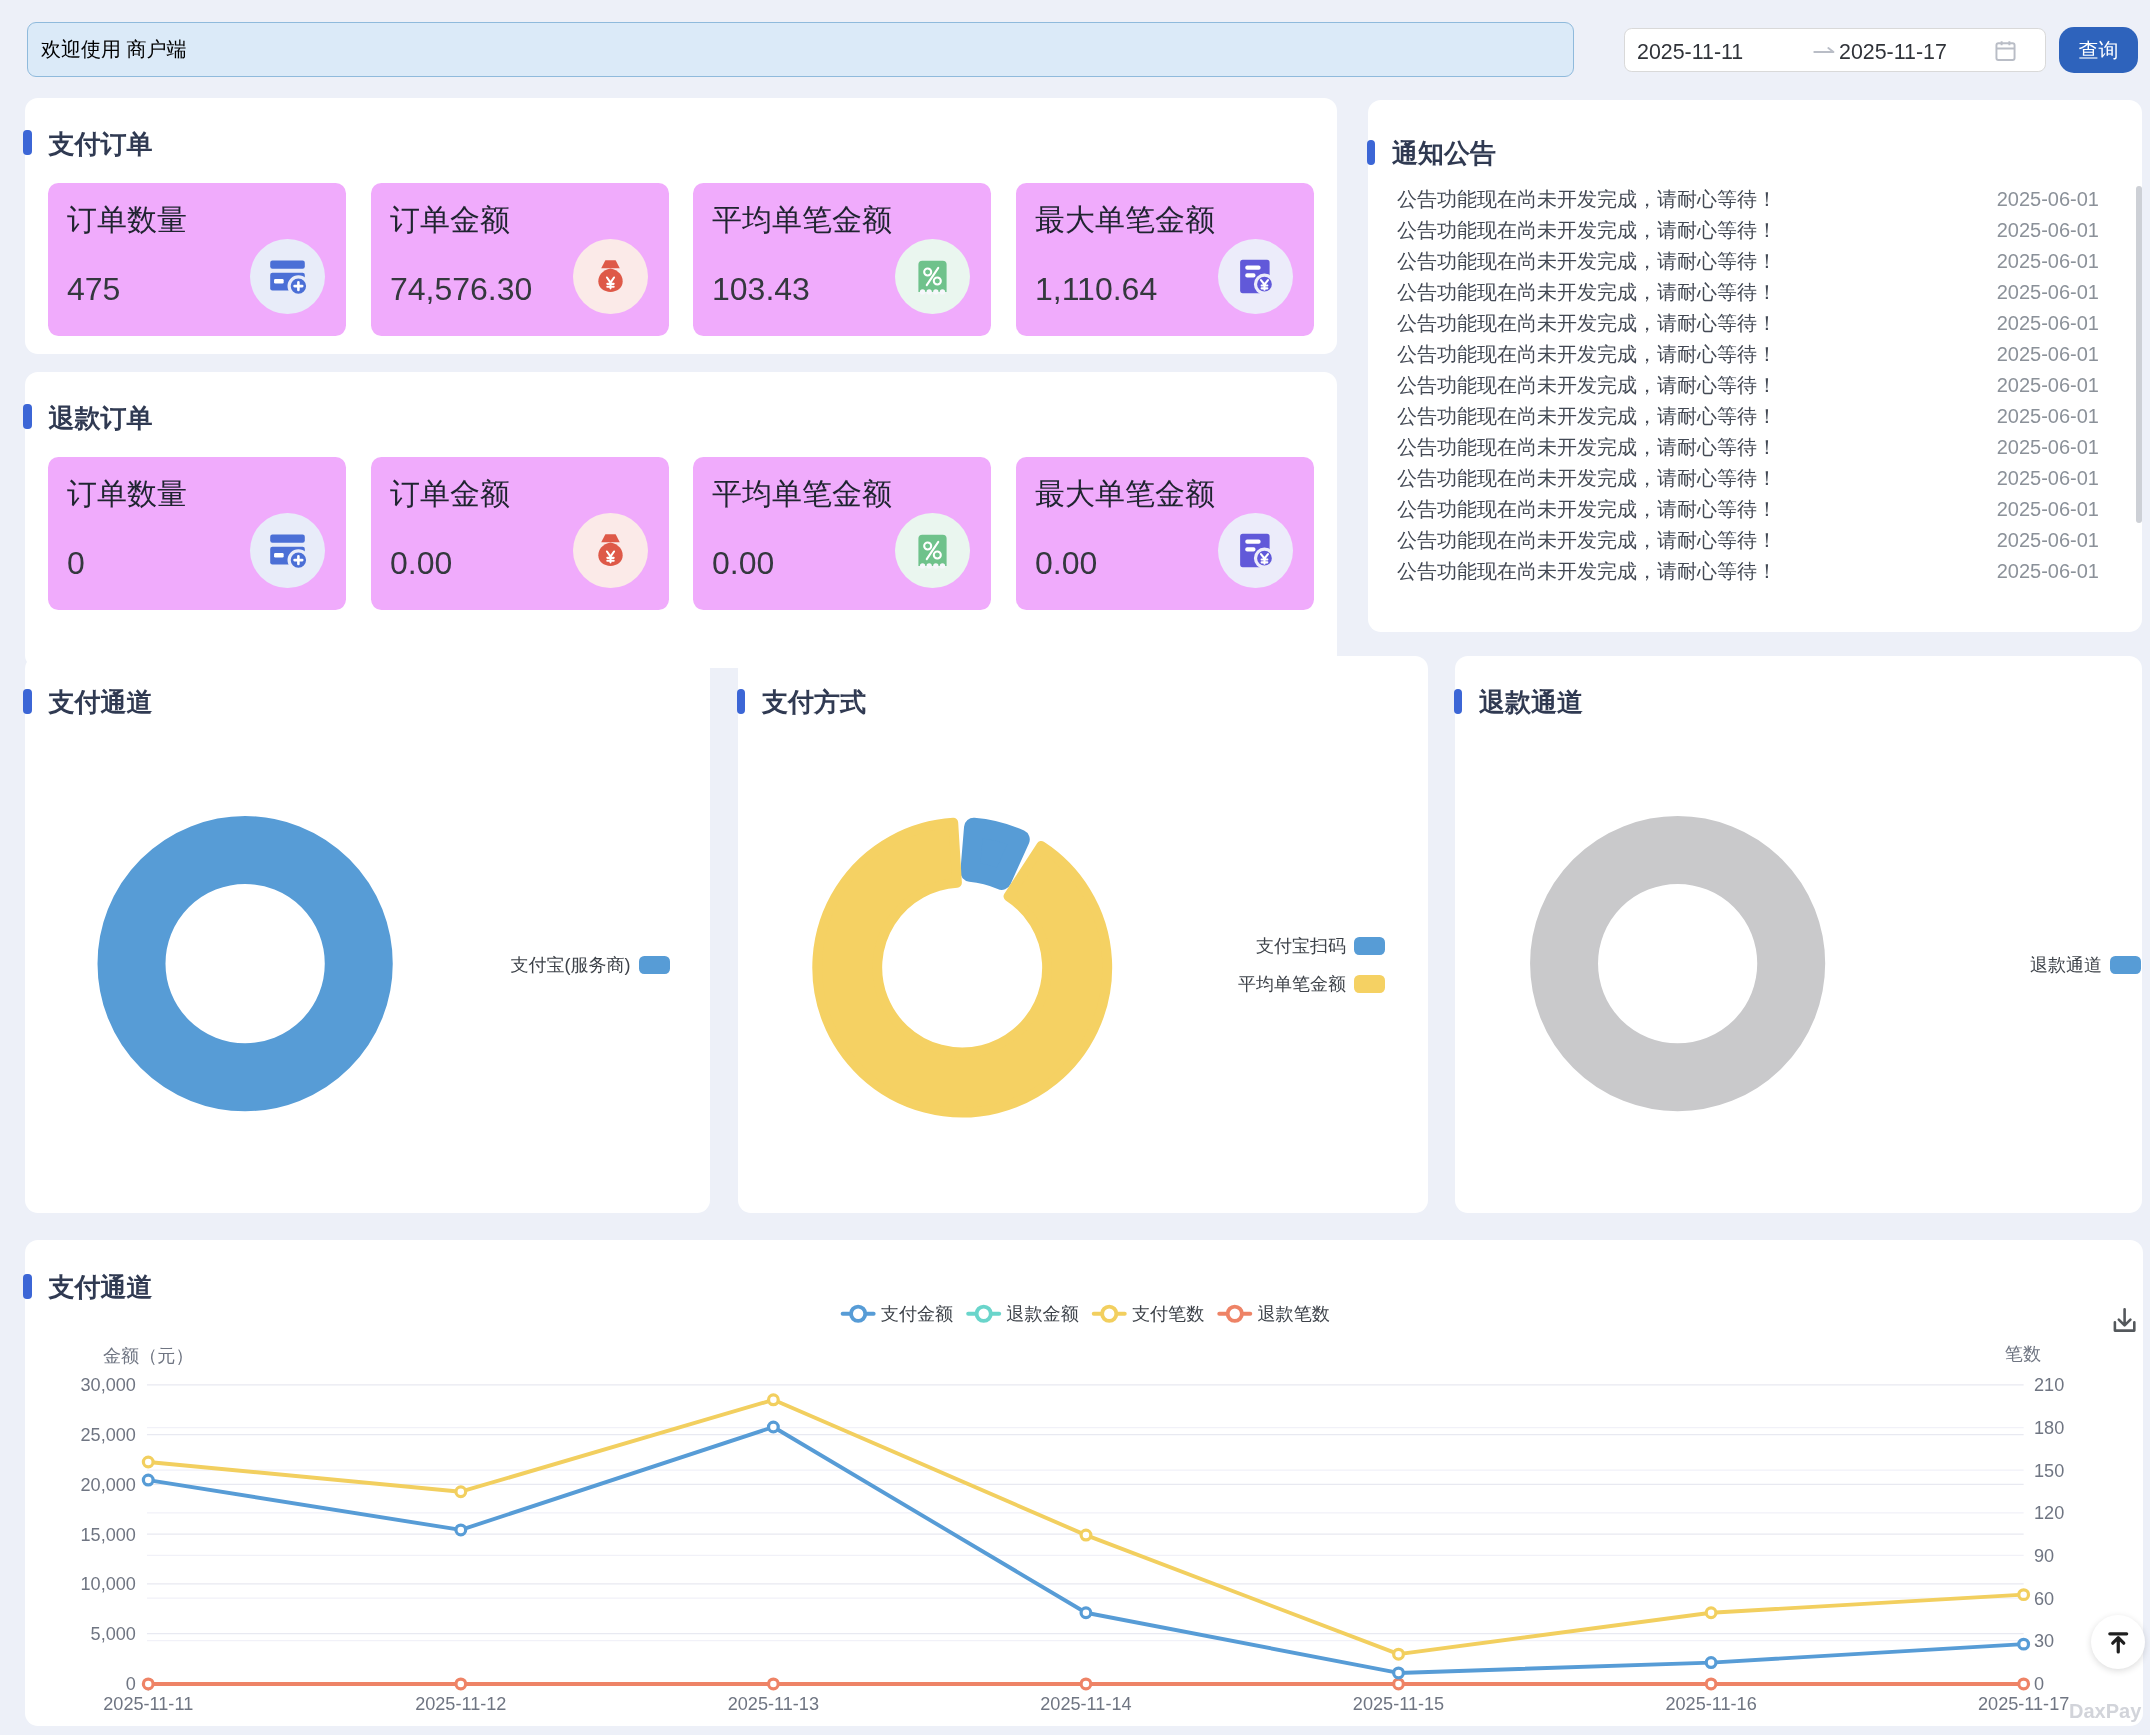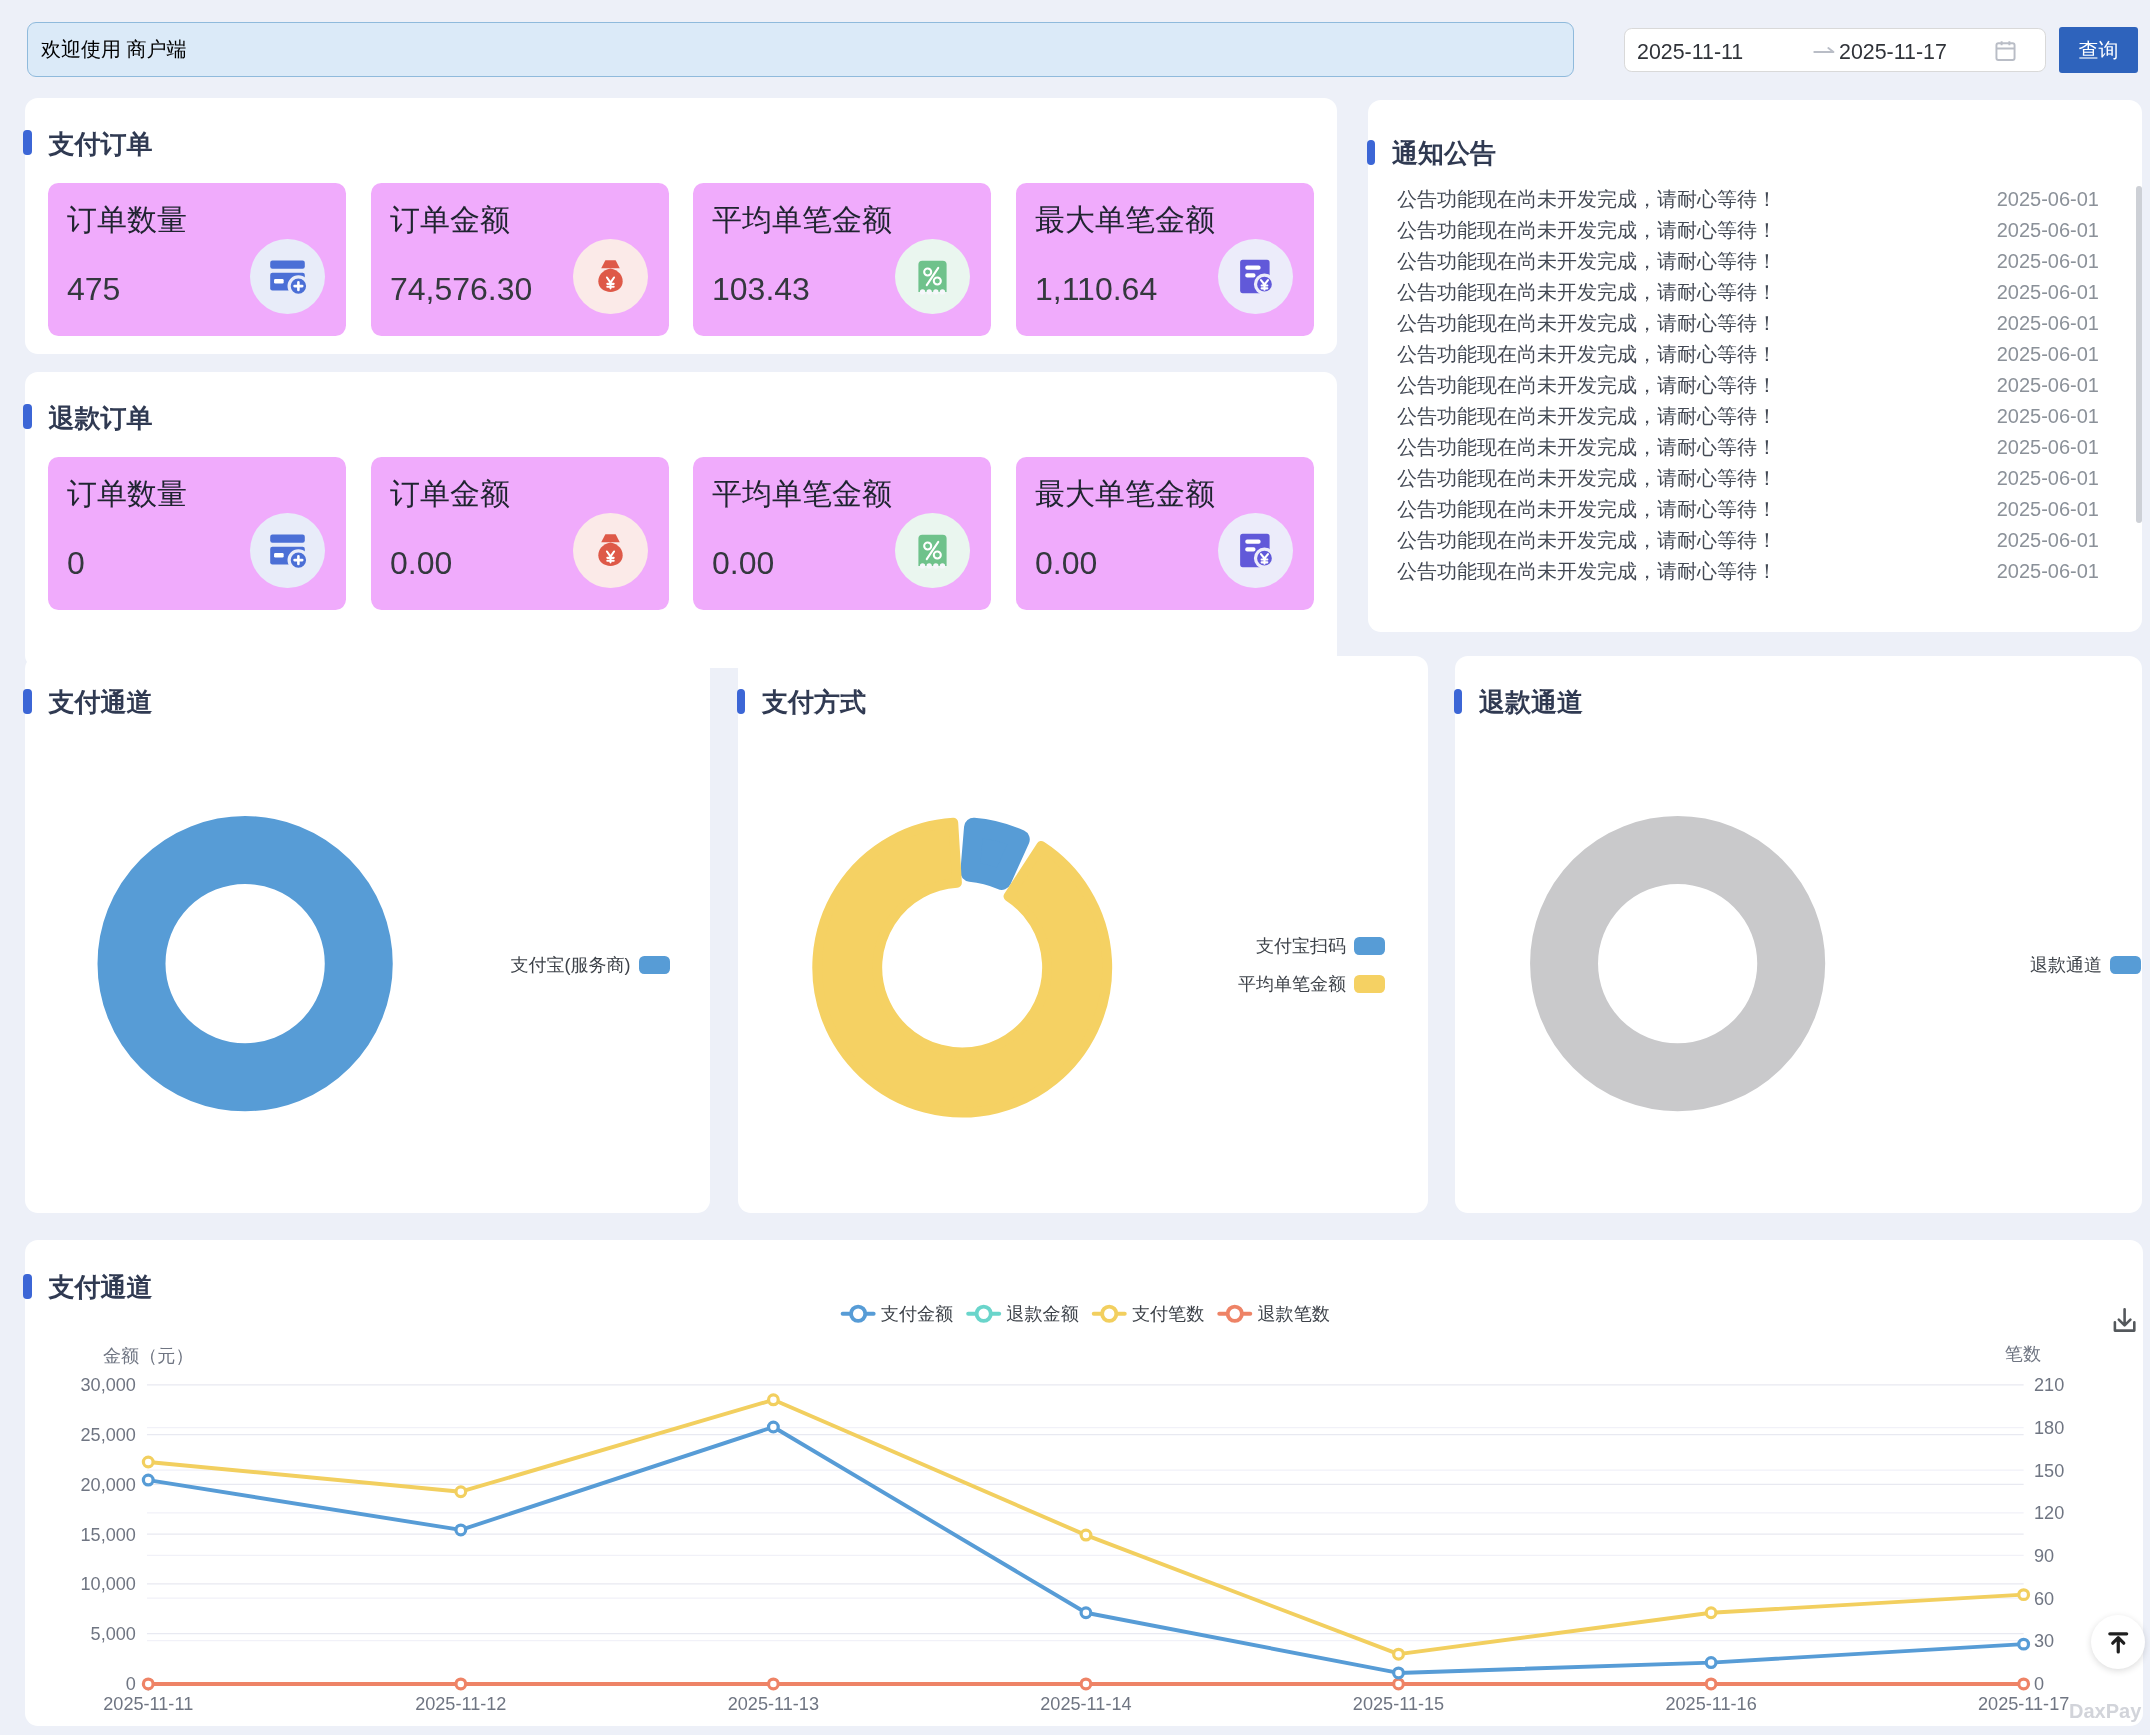--- a/index.html
+++ b/index.html
@@ -30,21 +30,21 @@
 <div style="position:absolute;left:1637px;top:28px;height:45px;line-height:48px;font-size:21.4px;color:#303339;">2025-11-11</div>
 <svg style="position:absolute;left:1813px;top:41px;" width="23" height="18" viewBox="0 0 36 28">
       <path d="M2 17 h30 M24 11 l8 6" stroke="#b9bdc6" stroke-width="3" fill="none" stroke-linecap="round"></path>
     </svg>
 <div style="position:absolute;left:1839px;top:28px;height:45px;line-height:48px;font-size:21.4px;color:#303339;">2025-11-17</div>
 <svg style="position:absolute;left:1995px;top:40px;" width="21" height="22" viewBox="0 0 32 34">
       <rect x="2" y="5" width="28" height="26" rx="3" stroke="#b9bdc6" stroke-width="3" fill="none"></rect>
       <path d="M2 13 h28 M10 2 v6 M22 2 v6" stroke="#b9bdc6" stroke-width="3"></path>
     </svg>
 
-<div style="position:absolute;left:2059px;top:27px;width:79px;height:46px;border-radius:3px;background:#2e63bc;color:#fff;font-size:20px;display:flex;align-items:center;justify-content:center;">查询</div>
+<div style="position:absolute;left:2059px;top:27px;width:79px;height:46px;border-radius:15px;background:#2e63bc;color:#fff;font-size:20px;display:flex;align-items:center;justify-content:center;">查询</div>
 
 <div class="card" style="left:24.6px;top:98px;width:1312px;height:256px;">
 <div class="badge" style="top:32px;"></div>
 <div class="ctitle" style="top:28.5px;">支付订单</div>
 <div class="sbox" style="left:23px;">
   <div class="slabel">订单数量</div>
   <div class="svalue">475</div>
   <div class="sicon" style="background:#e8ecf9;">
           <svg width="41" height="41" viewBox="0 0 64 64">
             <rect x="5" y="7" width="54" height="13" rx="3.5" fill="#4b6fd6"></rect>

